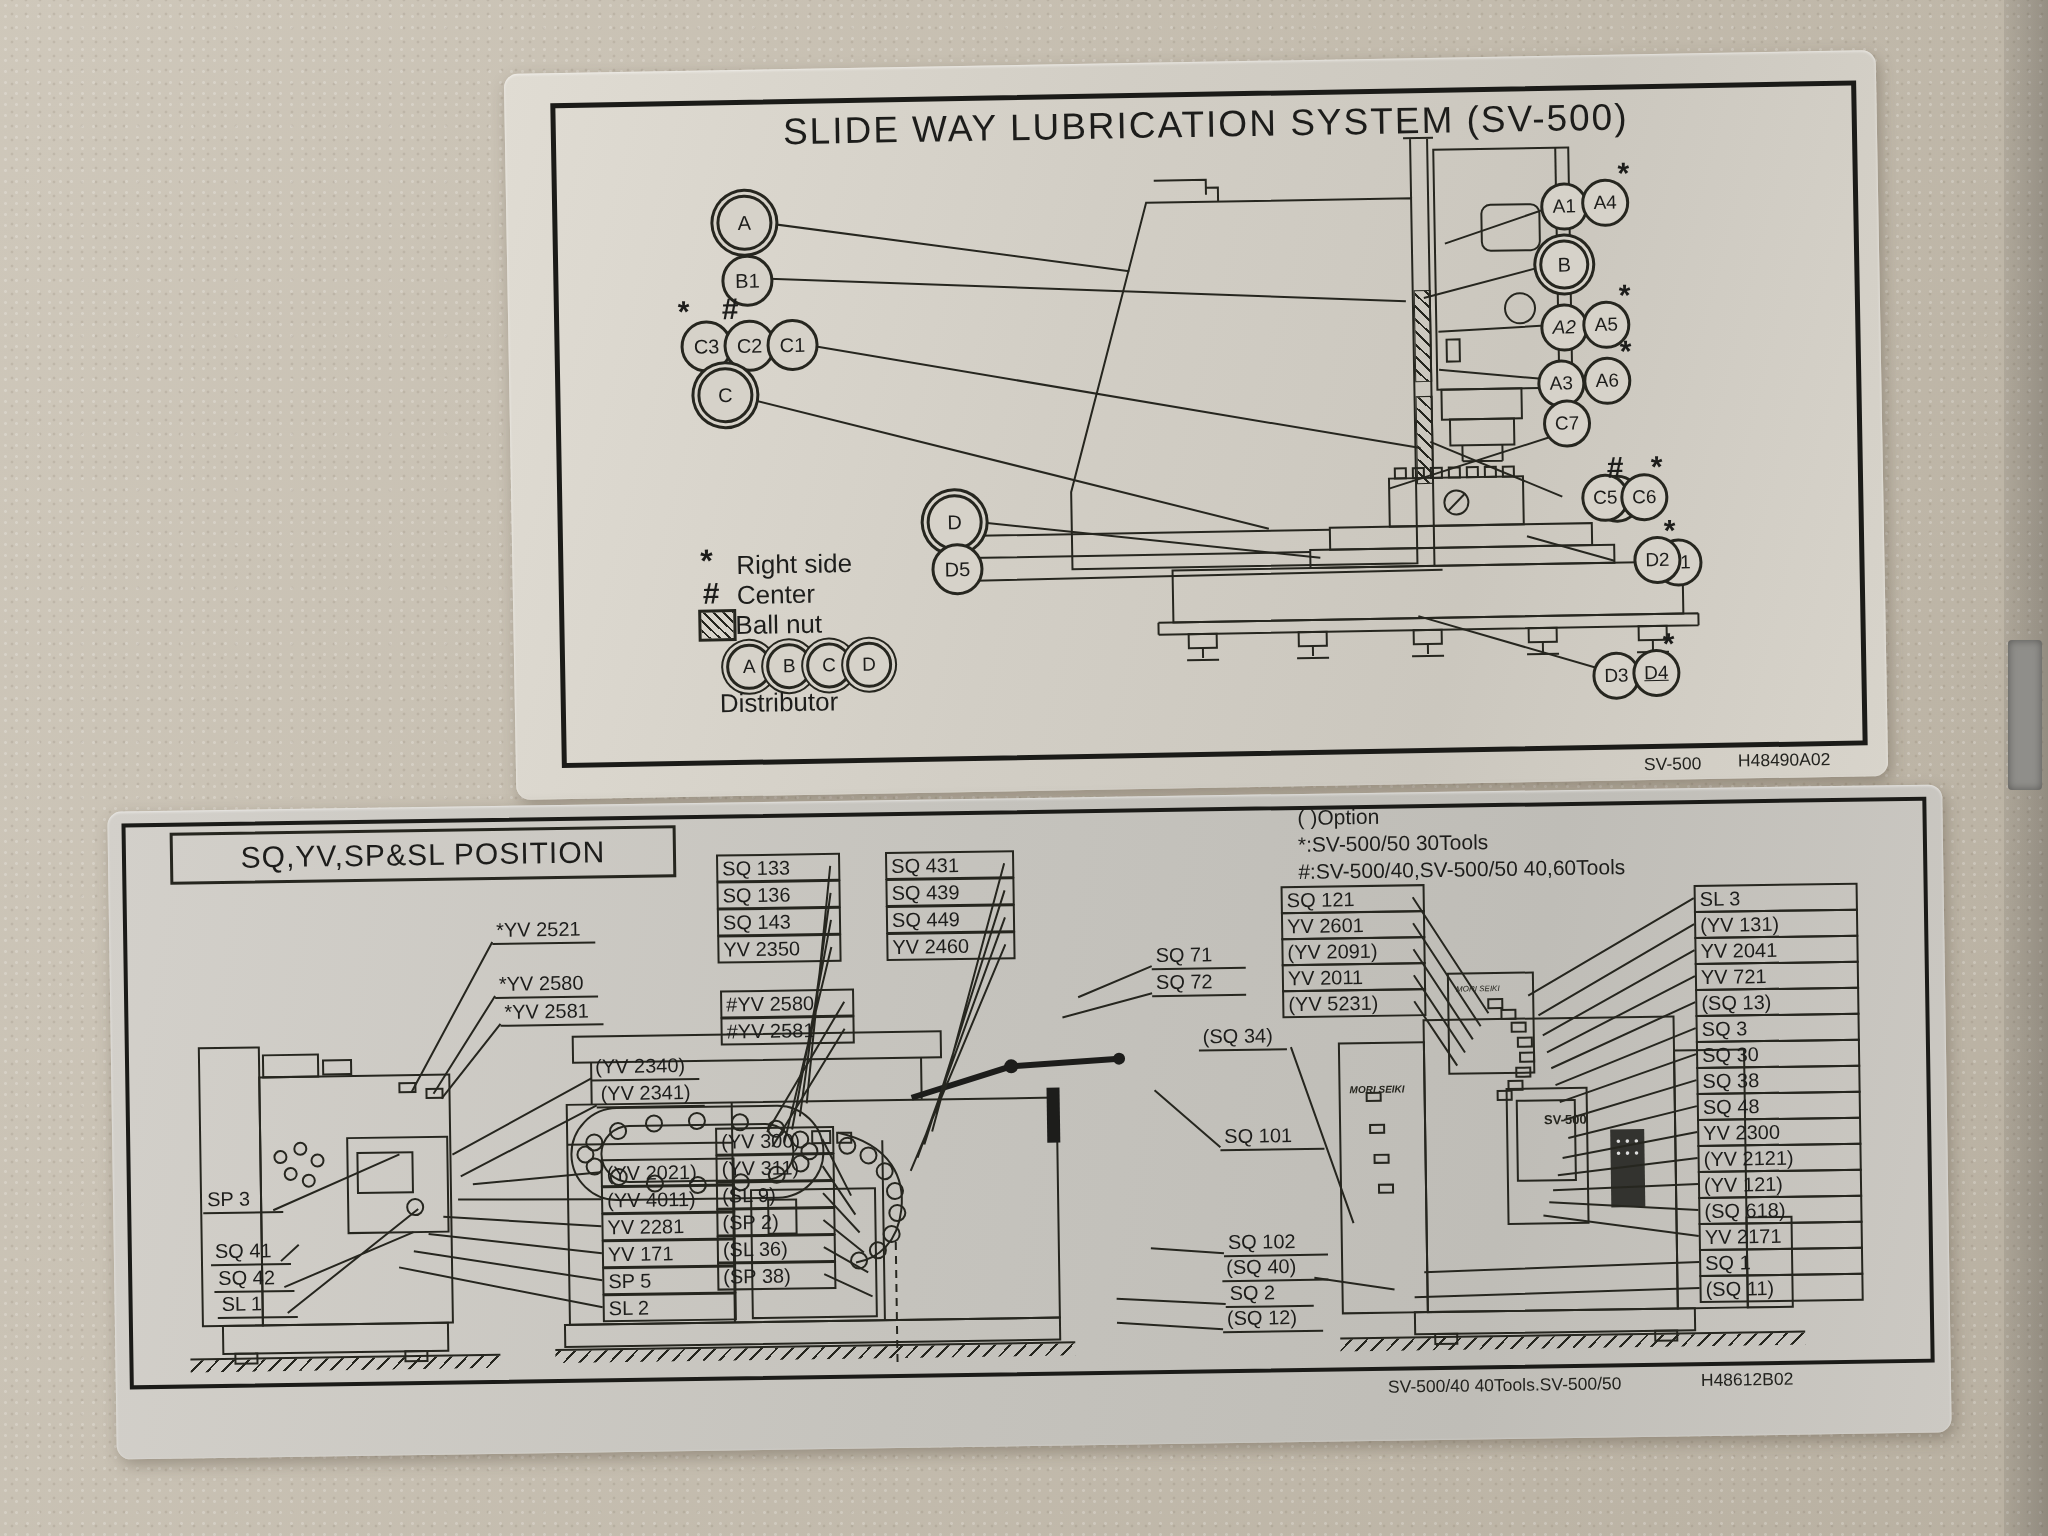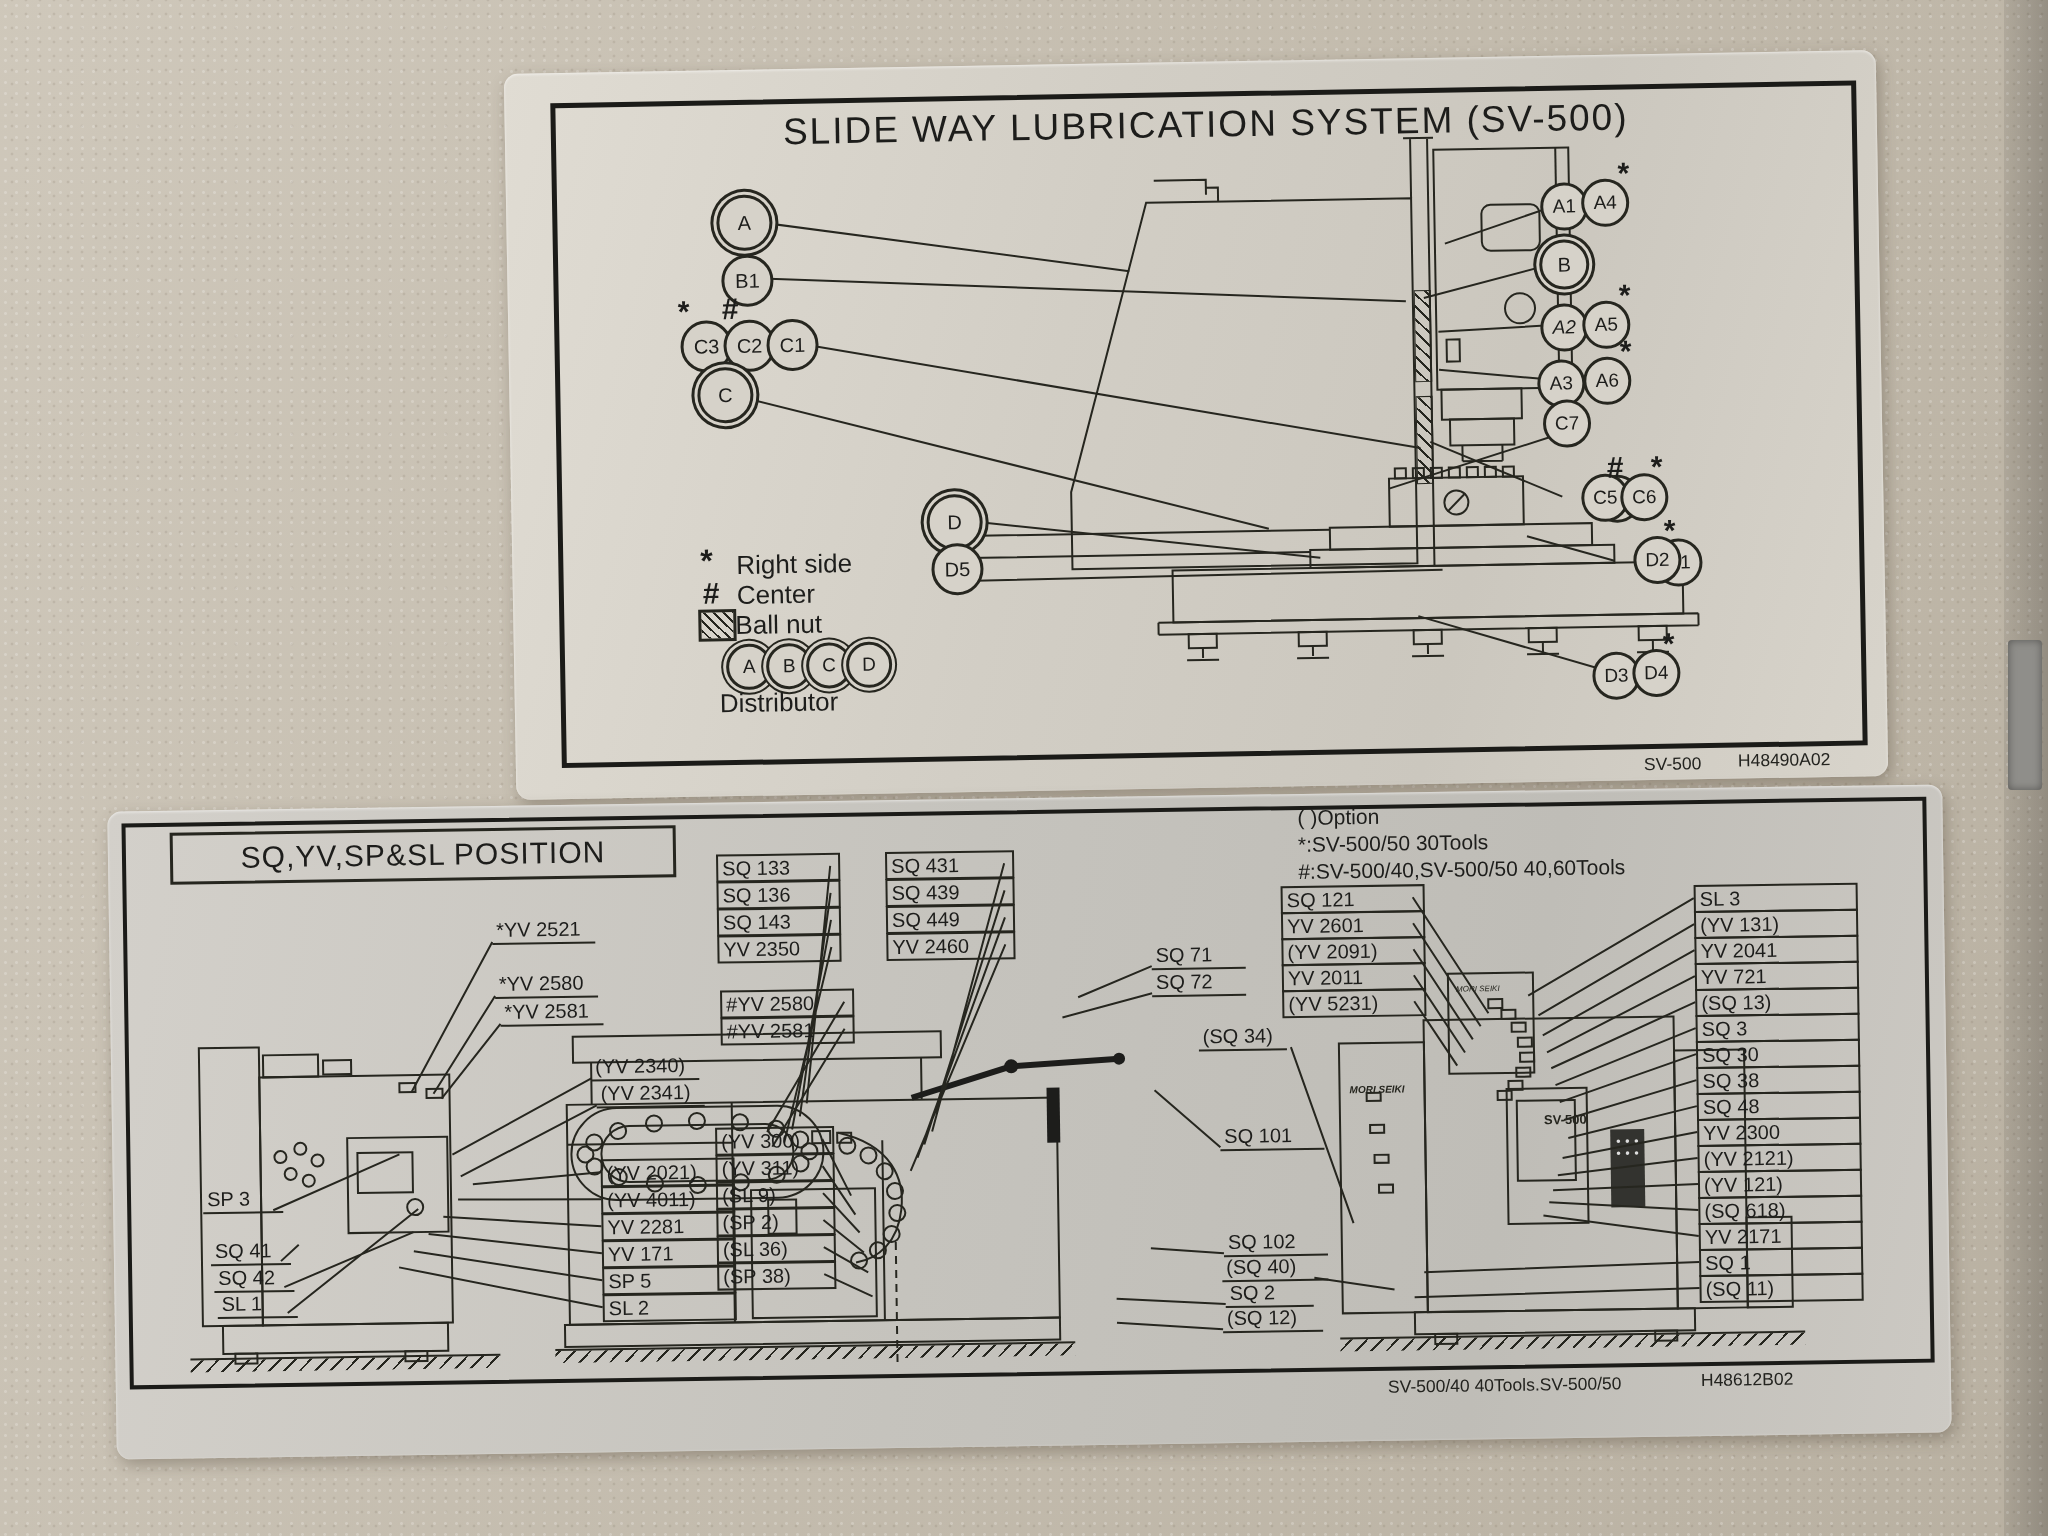--- a/index.html
+++ b/index.html
@@ -123,21 +123,21 @@
     <div class="co s42" style="left:1033px;top:344px;">C7</div>
     <div class="co s42" style="left:1082px;top:420px;">C4</div>
     <div class="co s42" style="left:1070px;top:419px;">C5</div>
     <div class="co s42" style="left:1109px;top:419px;">C6</div>
     <div class="mk" style="left:1096px;top:396px;">#</div>
     <div class="mk" style="left:1140px;top:396px;">*</div>
     <div class="co s42" style="left:1142px;top:485px;">D1</div>
     <div class="co s42" style="left:1121px;top:482px;">D2</div>
     <div class="mk" style="left:1152px;top:460px;">*</div>
     <div class="co s42" style="left:1078px;top:597px;">D3</div>
-    <div class="co s42" style="left:1118px;top:595px;">D4</div>
+    <div class="co s42" style="left:1118px;top:595px;text-decoration:underline;">D4</div>
     <div class="mk" style="left:1149px;top:573px;">*</div>
 
     <div class="mk" style="left:188px;top:472px;font-size:32px;">*</div>
     <div class="lg" style="left:224px;top:480px;">Right side</div>
     <div class="mk" style="left:190px;top:506px;">#</div>
     <div class="lg" style="left:224px;top:510px;">Center</div>
     <div class="hatchbox" style="left:185px;top:539px;width:32px;height:26px;"></div>
     <div class="lg" style="left:222px;top:540px;">Ball nut</div>
     <div class="co dbl40" style="left:212px;top:574px;">A</div>
     <div class="co dbl40" style="left:252px;top:574px;">B</div>

